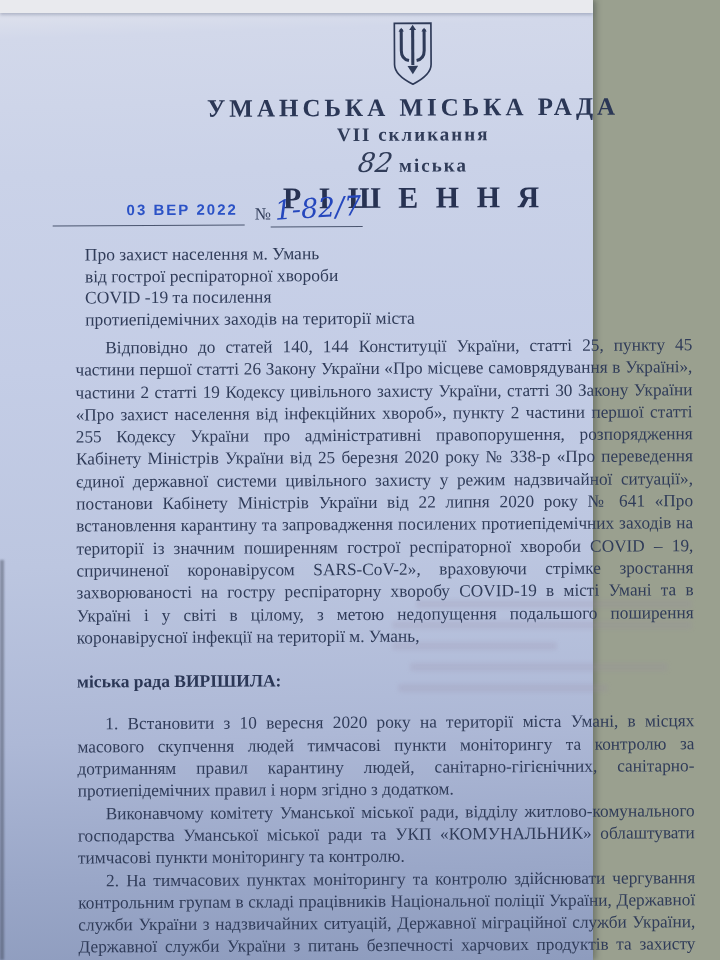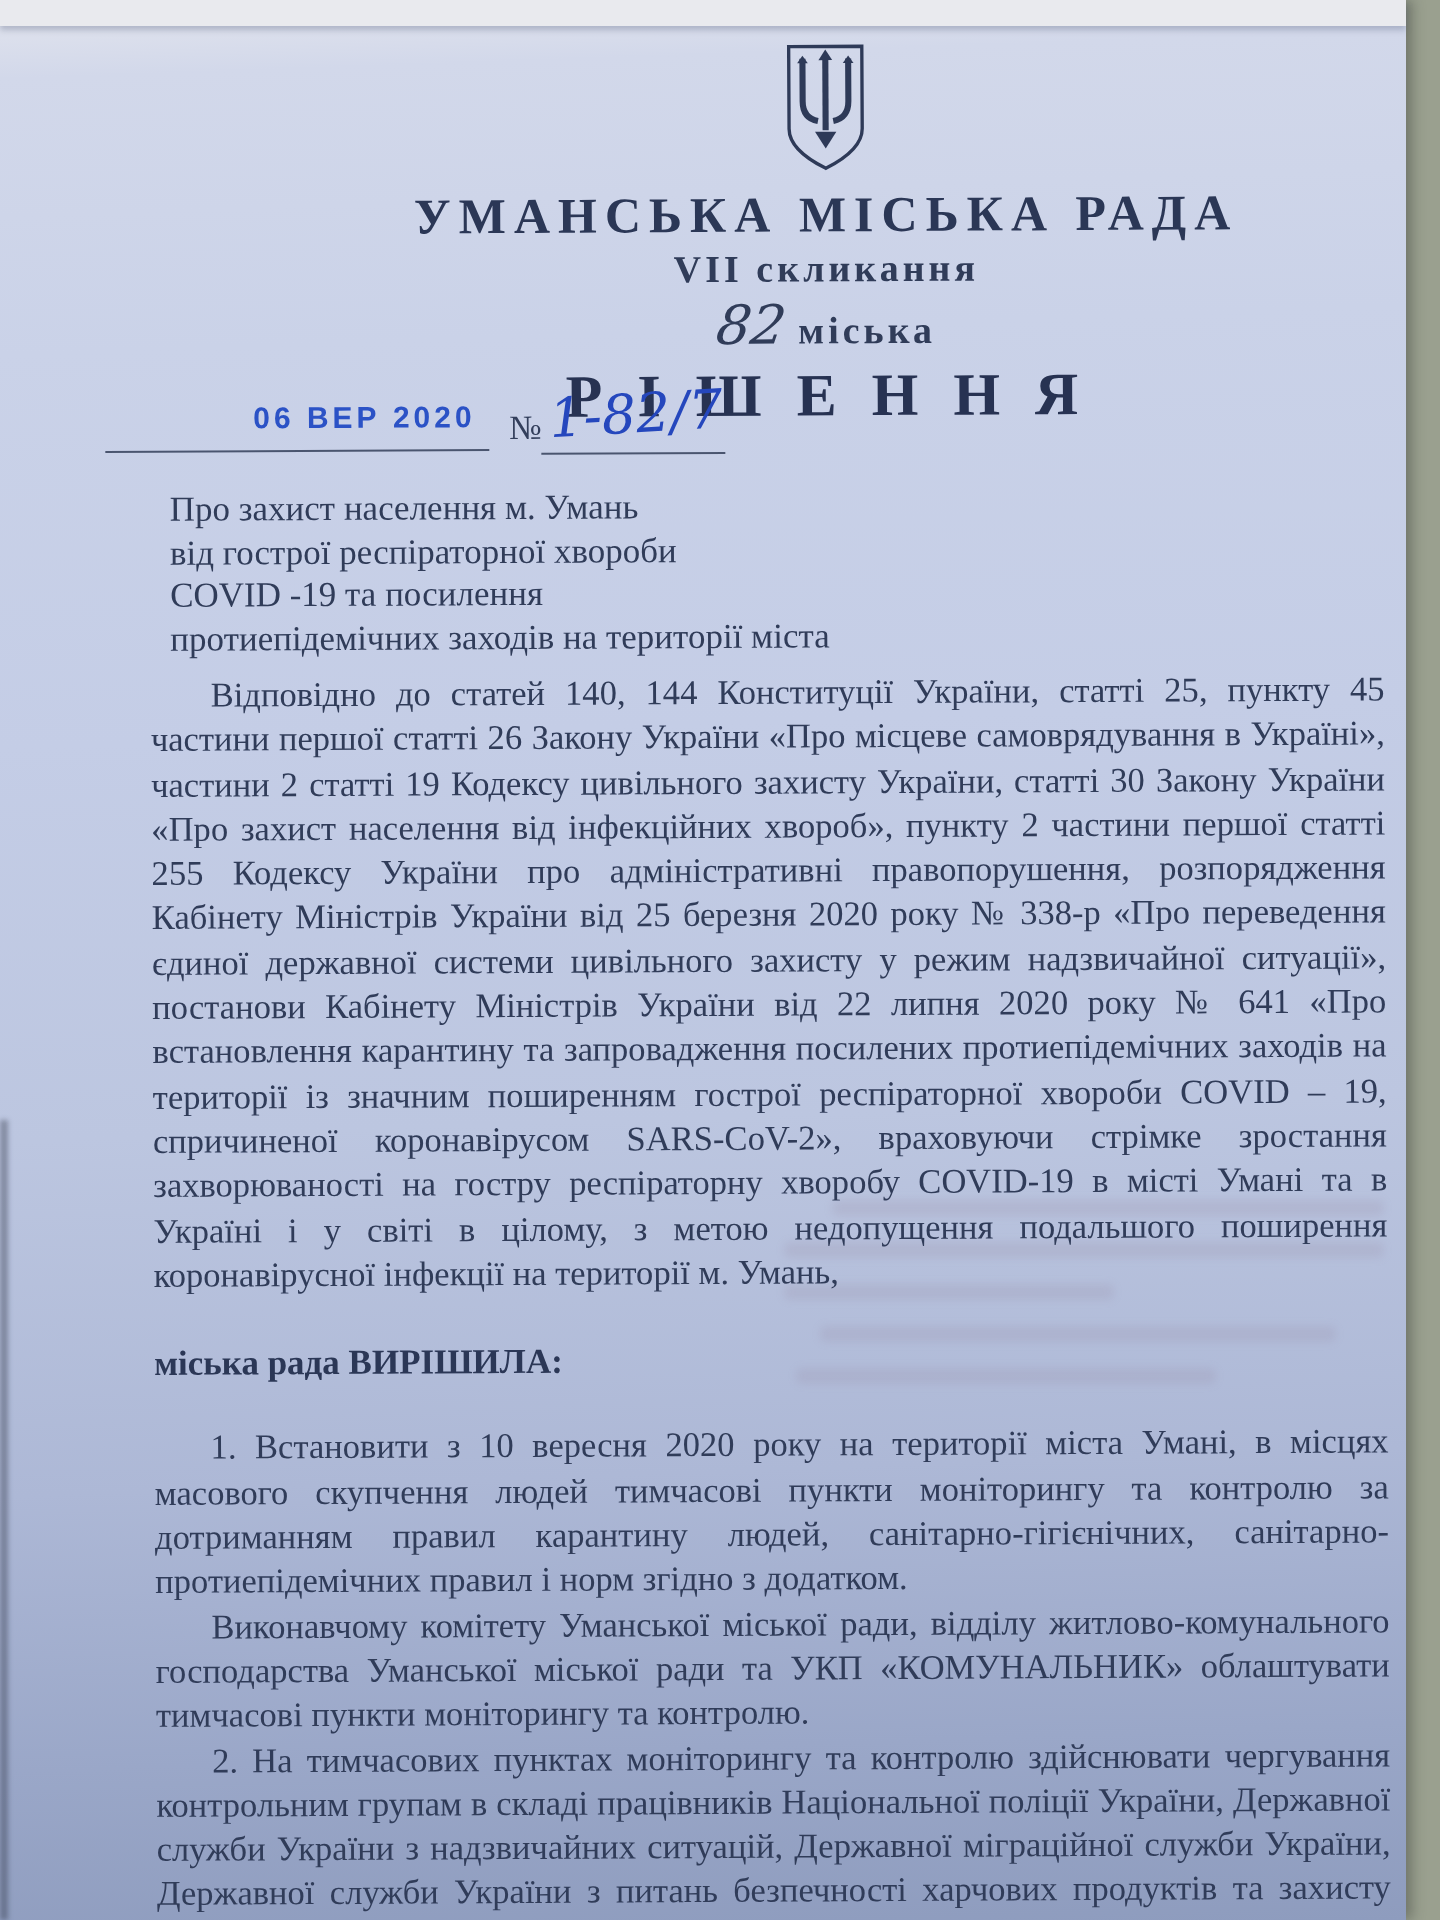--- a/index.html
+++ b/index.html
@@ -2,21 +2,21 @@
 <html><head>
 <meta charset="utf-8">
 <style>
   html,body{margin:0;padding:0;}
   body{
     width:720px;height:960px;overflow:hidden;position:relative;
     background:#9aa08f;
     font-family:"Liberation Serif", serif;
   }
   .paper{
-    position:absolute;top:0;left:0;width:703px;height:960px;
+    position:absolute;top:0;left:0;width:593px;height:960px;
     background:
       linear-gradient(178deg,
         #e4e6ee 0%, #d2d8ea 4%, #cad2e8 18%, #c4cde6 38%,
         #bcc6e0 58%, #adb8d6 76%, #9aa7c8 90%, #8e9cbe 100%);
     box-shadow:3px 0 6px rgba(50,55,50,.40);
   }
   .paper::before{ 
     content:"";position:absolute;top:0;left:0;right:0;height:13px;
     background:#e9eaee;
     box-shadow:0 2px 3px rgba(90,100,130,.35);
@@ -114,21 +114,21 @@
       </svg>
       <div class="council-title">УМАНСЬКА МІСЬКА РАДА</div>
       <div class="convocation">VII скликання</div>
       <div class="session-line">
         <span class="hand-session">82</span><span>міська</span>
       </div>
       <div class="doc-type">Р І Ш Е Н Н Я</div>
     </div>
 
     <div class="meta-row">
-      <div class="date-stamp">06 ВЕР 2020</div>
+      <div class="date-stamp">03 ВЕР 2022</div>
       <div class="date-underline"></div>
       <div class="num-sign">№</div>
       <div class="hand-number">1-82/7</div>
       <div class="num-underline"></div>
     </div>
 
     <div class="subject">
       <div>Про захист  населення м. Умань</div>
       <div>від  гострої респіраторної хвороби</div>
       <div>COVID -19 та посилення</div>

